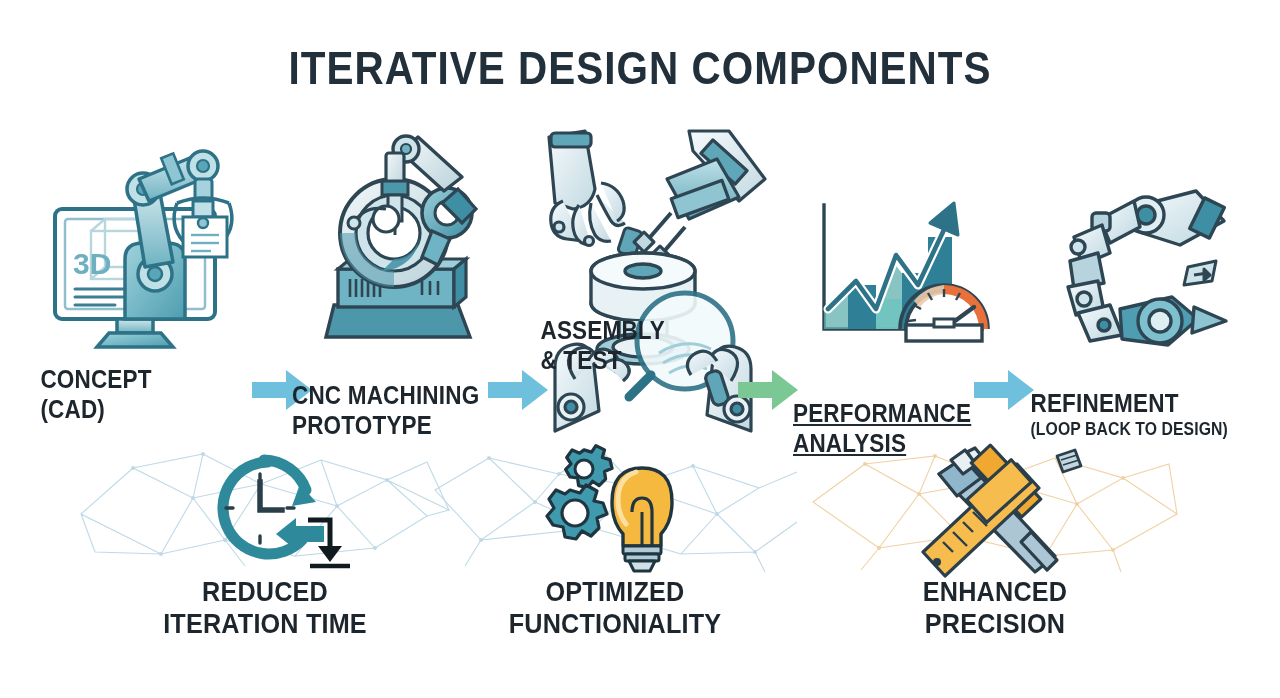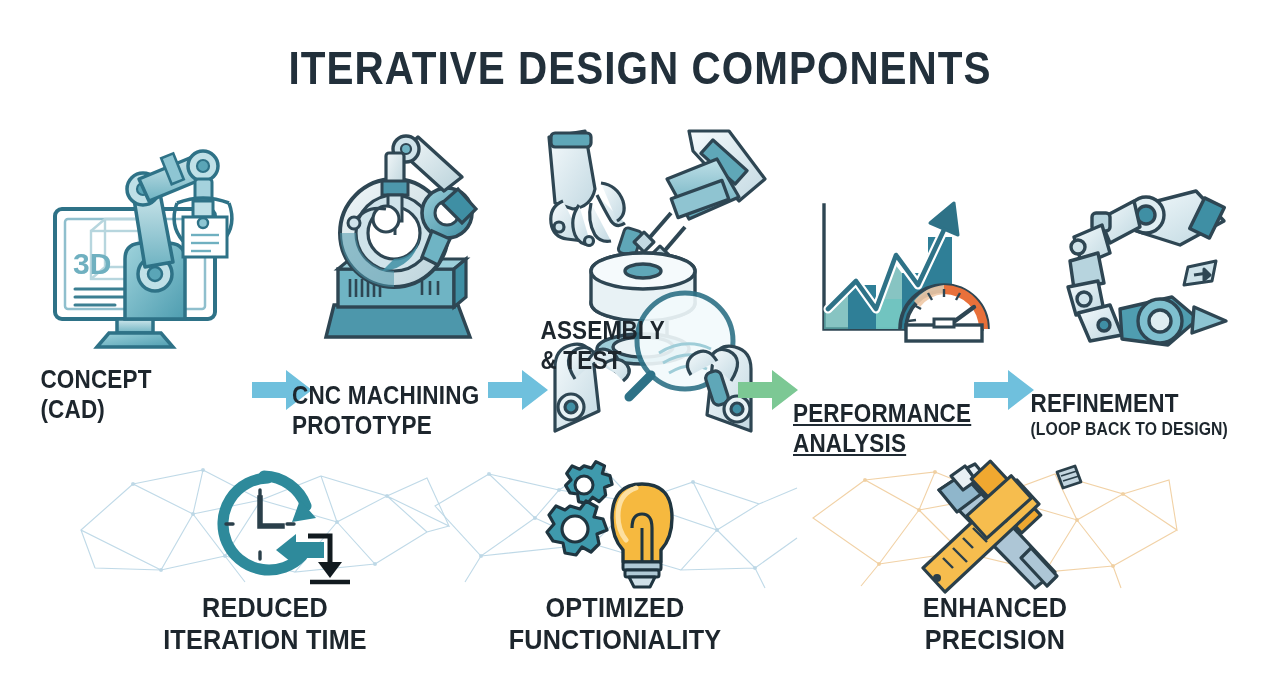--- a/index.html
+++ b/index.html
@@ -98,21 +98,21 @@
   
   .benefits-row {
     position: absolute;
     top: 448px;
     left: 0;
     width: 1280px;
     height: 250px;
   }
   .benefit {
     position: absolute;
-    top: 16px;
+    top: 0;
     width: 380px;
     text-align: center;
   }
   #benefit-0 { left: 75px; }
   #benefit-1 { left: 425px; text-align: center; }
   #benefit-2 { left: 805px; }
 
   .benefit-art {
     position: relative;
     height: 122px;

